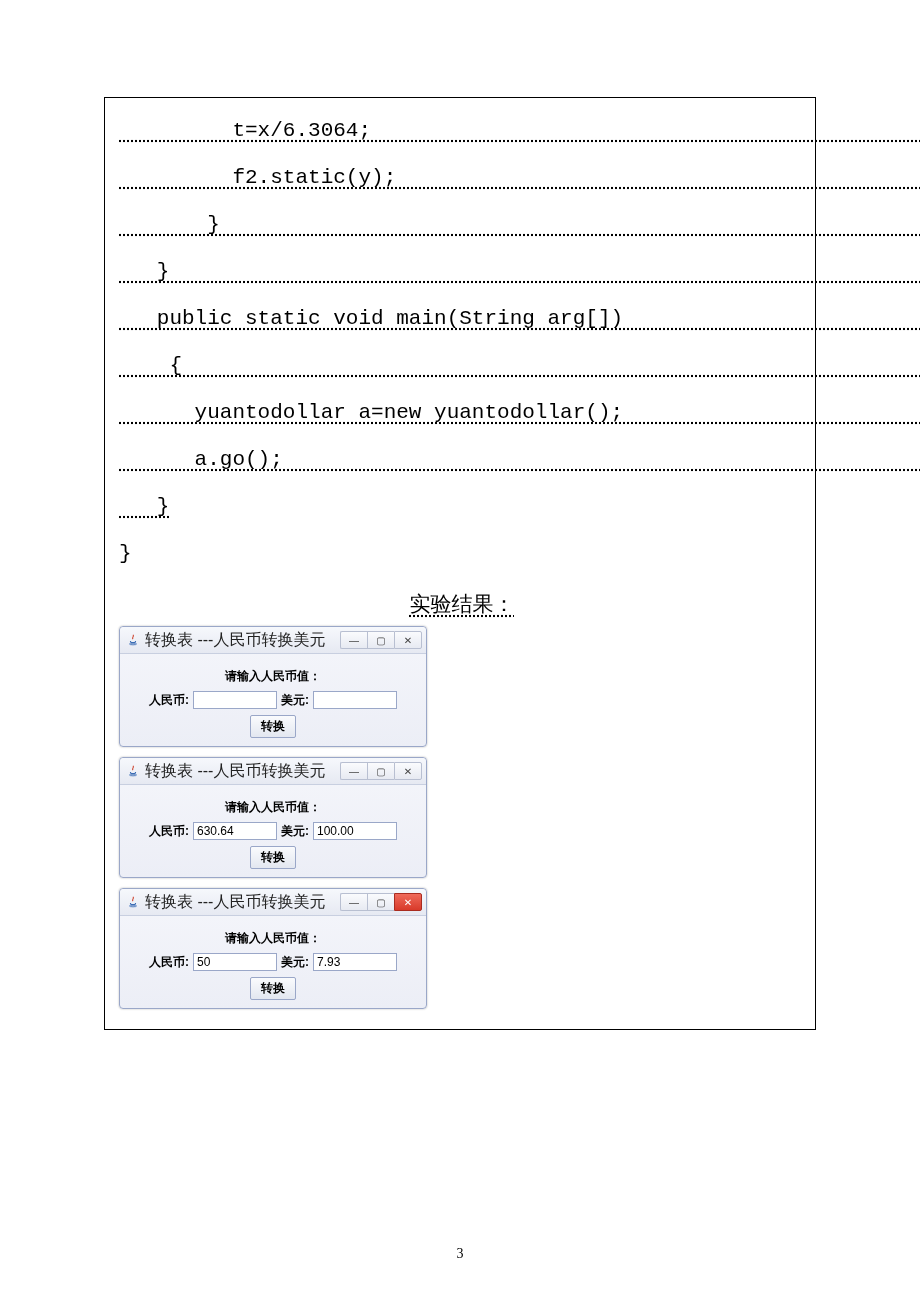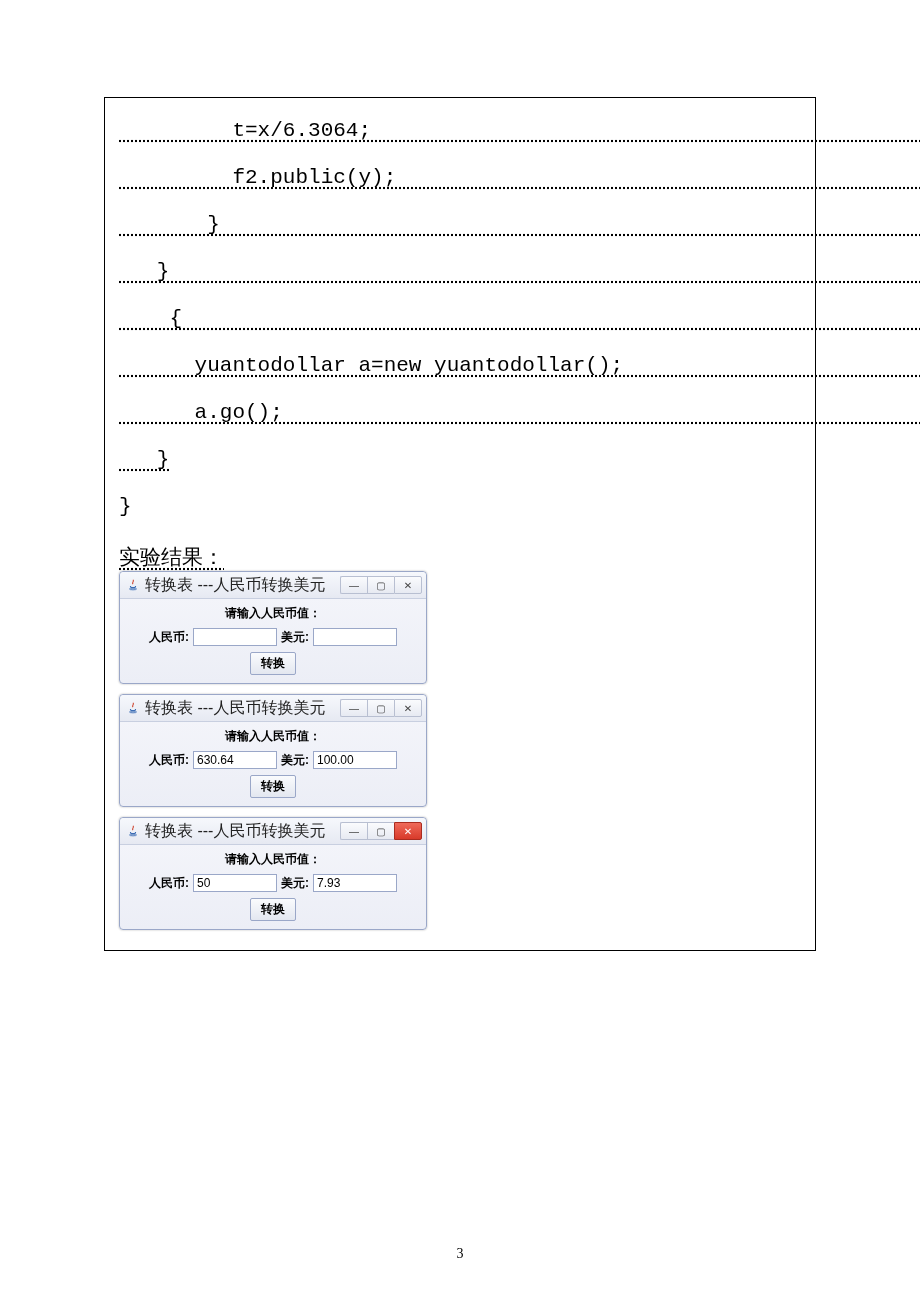--- a/index.html
+++ b/index.html
@@ -29,21 +29,23 @@
     white-space: pre;
     margin-bottom: 26px;
     letter-spacing: 0;
   }
   .result-title {
     font-family: "SimSun", "宋体", serif;
     font-size: 21px;
     text-decoration: underline dotted;
     text-underline-offset: 4px;
     margin-top: 10px;
+    margin-bottom: 8px;
     font-weight: normal;
+    text-align: center;
   }
   .win {
     width: 306px;
     border: 1px solid #9aa7c8;
     border-radius: 4px;
     background: linear-gradient(#f5f6fb,#eceef6);
     margin-bottom: 10px;
     box-shadow: 0 0 2px rgba(0,0,0,.3);
     font-family: "Microsoft YaHei","SimSun",sans-serif;
   }
@@ -102,21 +104,21 @@
     padding: 4px 6px 8px 6px;
     display: flex;
     flex-direction: column;
     align-items: center;
     gap: 6px;
   }
   .prompt {
     font-size: 12px;
     font-weight: bold;
     color: #000;
-    margin-top: 2px;
+    margin-top: 10px;
   }
   .field-row {
     display: flex;
     align-items: center;
     gap: 4px;
     width: 100%;
     justify-content: center;
   }
   .label {
     font-size: 12px;
@@ -151,23 +153,24 @@
     font-size: 14px;
     font-family: "Times New Roman", serif;
   }
 </style>
 </head>
 <body>
 
 <div class="page">
   <div class="border-box">
     <div class="code-line">         t=x/6.3064;                                              </div>
-    <div class="code-line">         f2.public(y);                                          </div>
+    <div class="code-line">         f2.static(y);                                          </div>
     <div class="code-line">       }                                                         </div>
     <div class="code-line">   }                                                             </div>
+    <div class="code-line">   public static void main(String arg[])                         </div>
     <div class="code-line">    {                                                            </div>
     <div class="code-line">      yuantodollar a=new yuantodollar();                         </div>
     <div class="code-line">      a.go();                                                    </div>
     <div class="code-line">   }</div>
     <div class="code-line" style="text-decoration:none;">}</div>
     <div class="result-title">实验结果：</div>
 
     <div id="windows-holder">
         <div class="win">
     <div class="titlebar">

